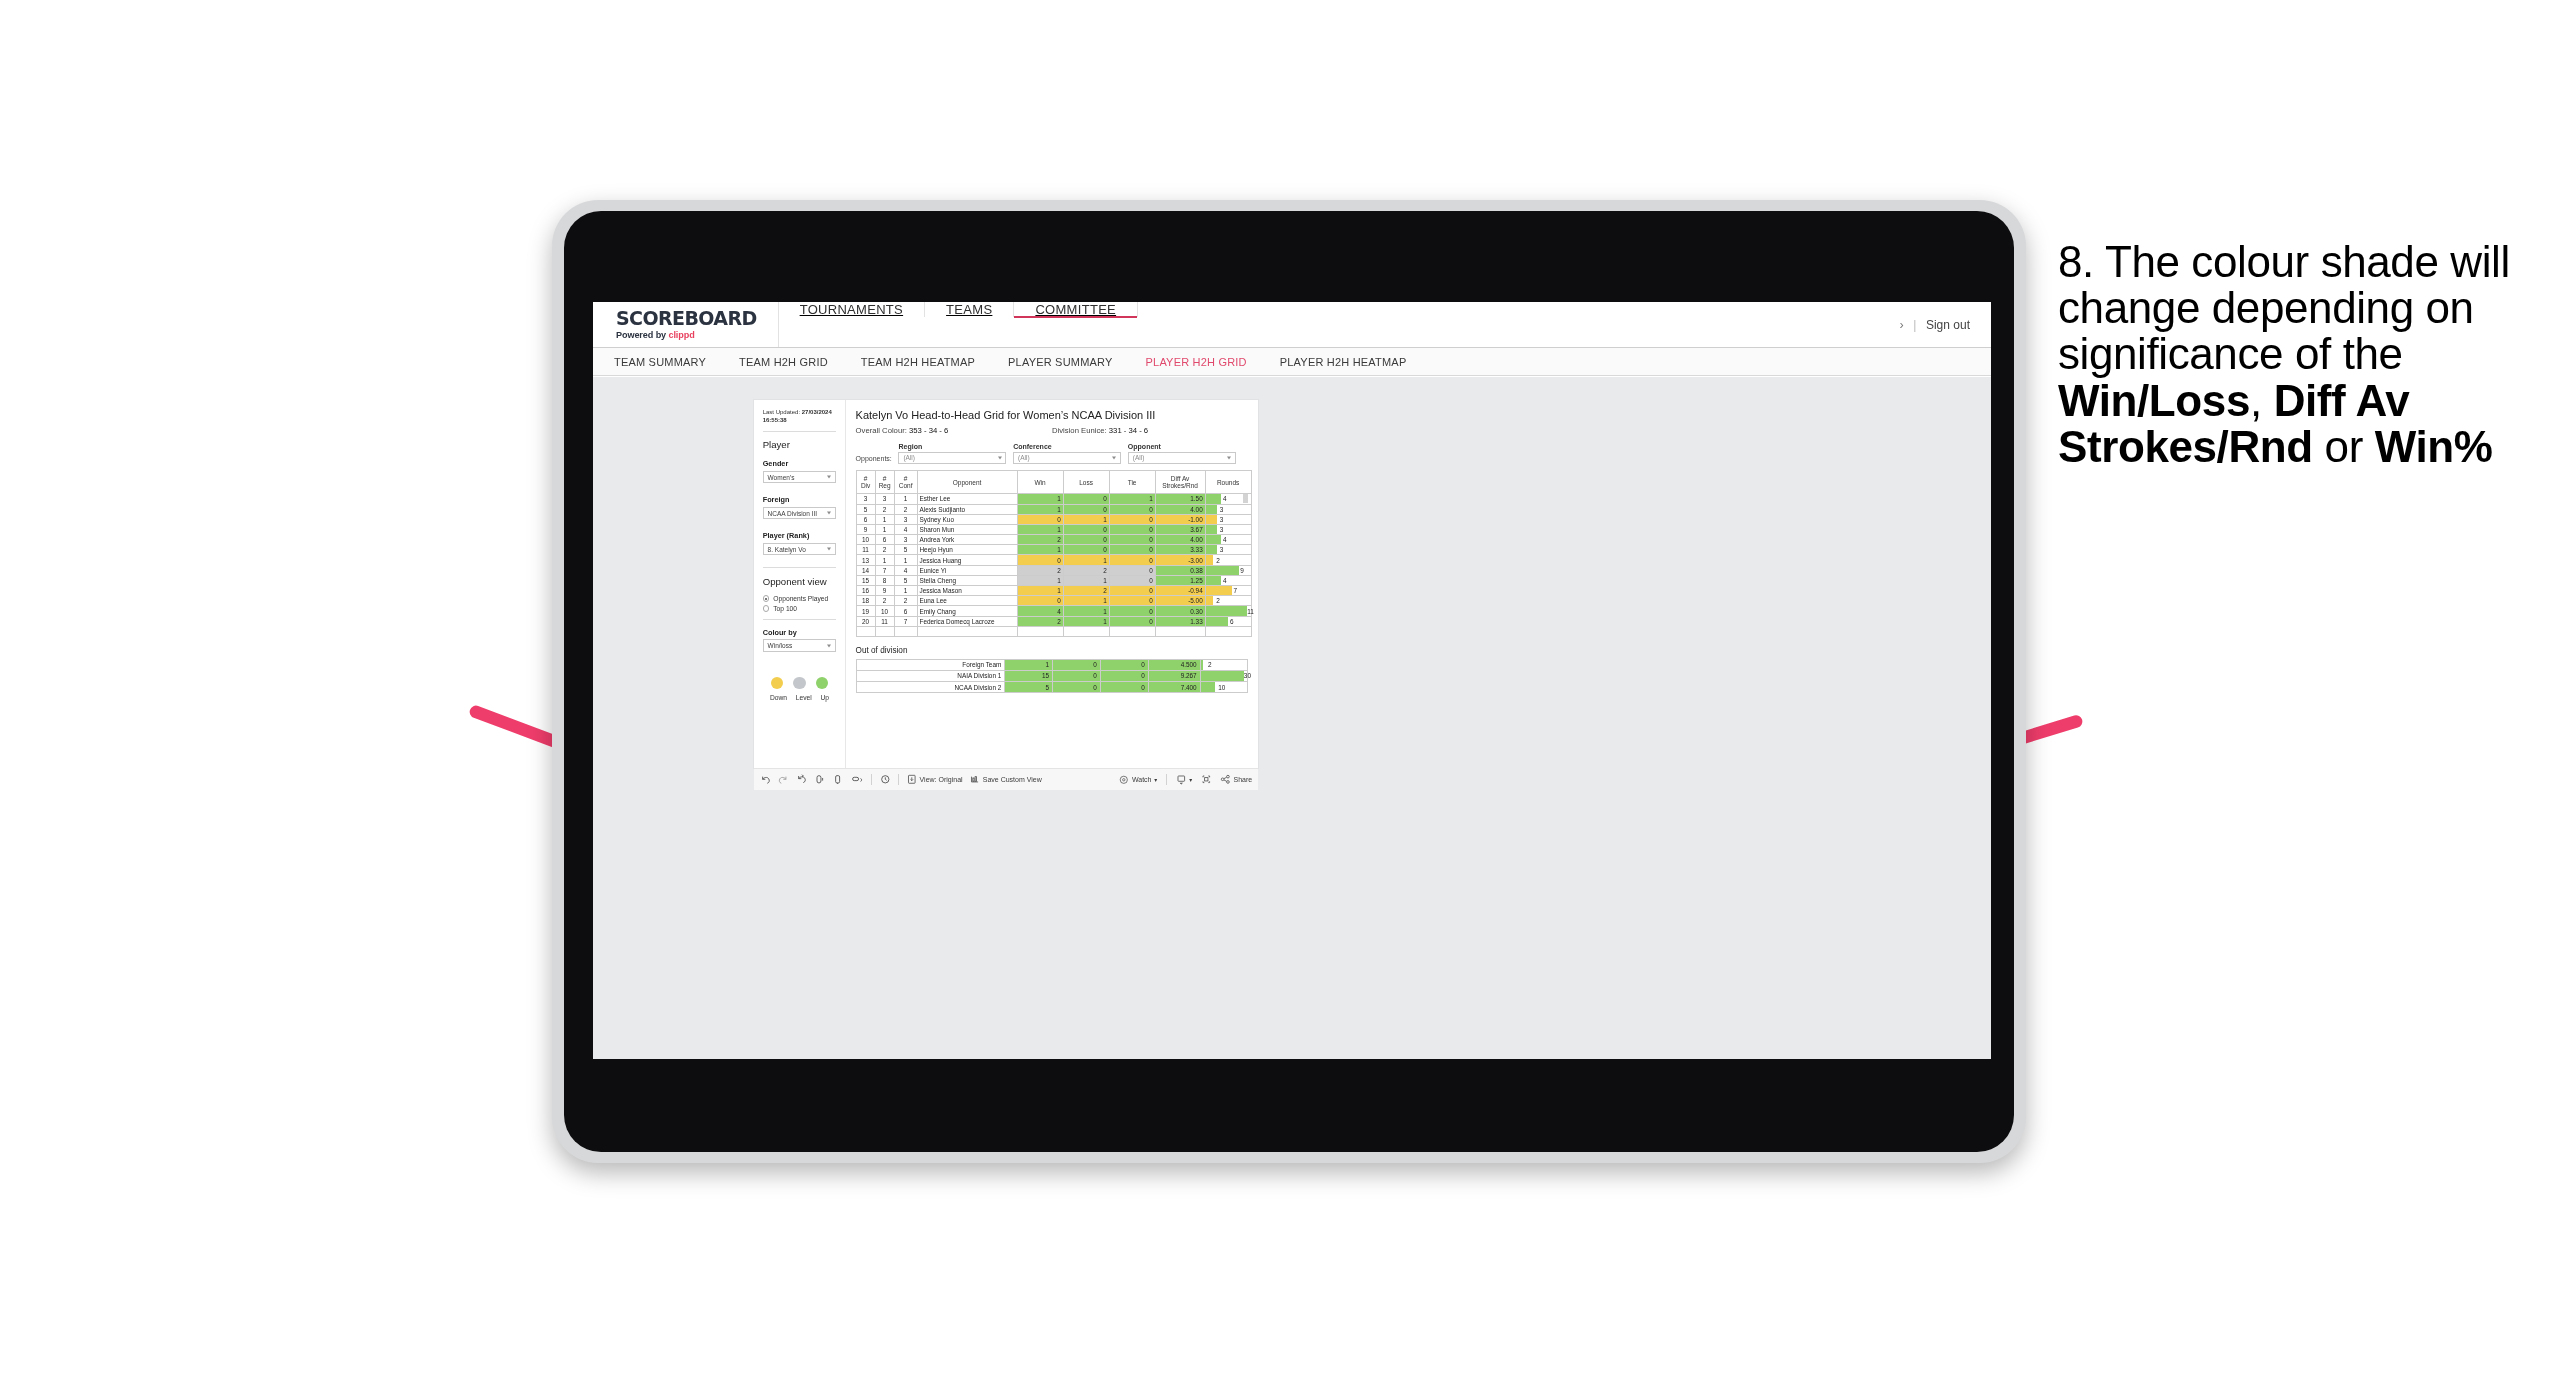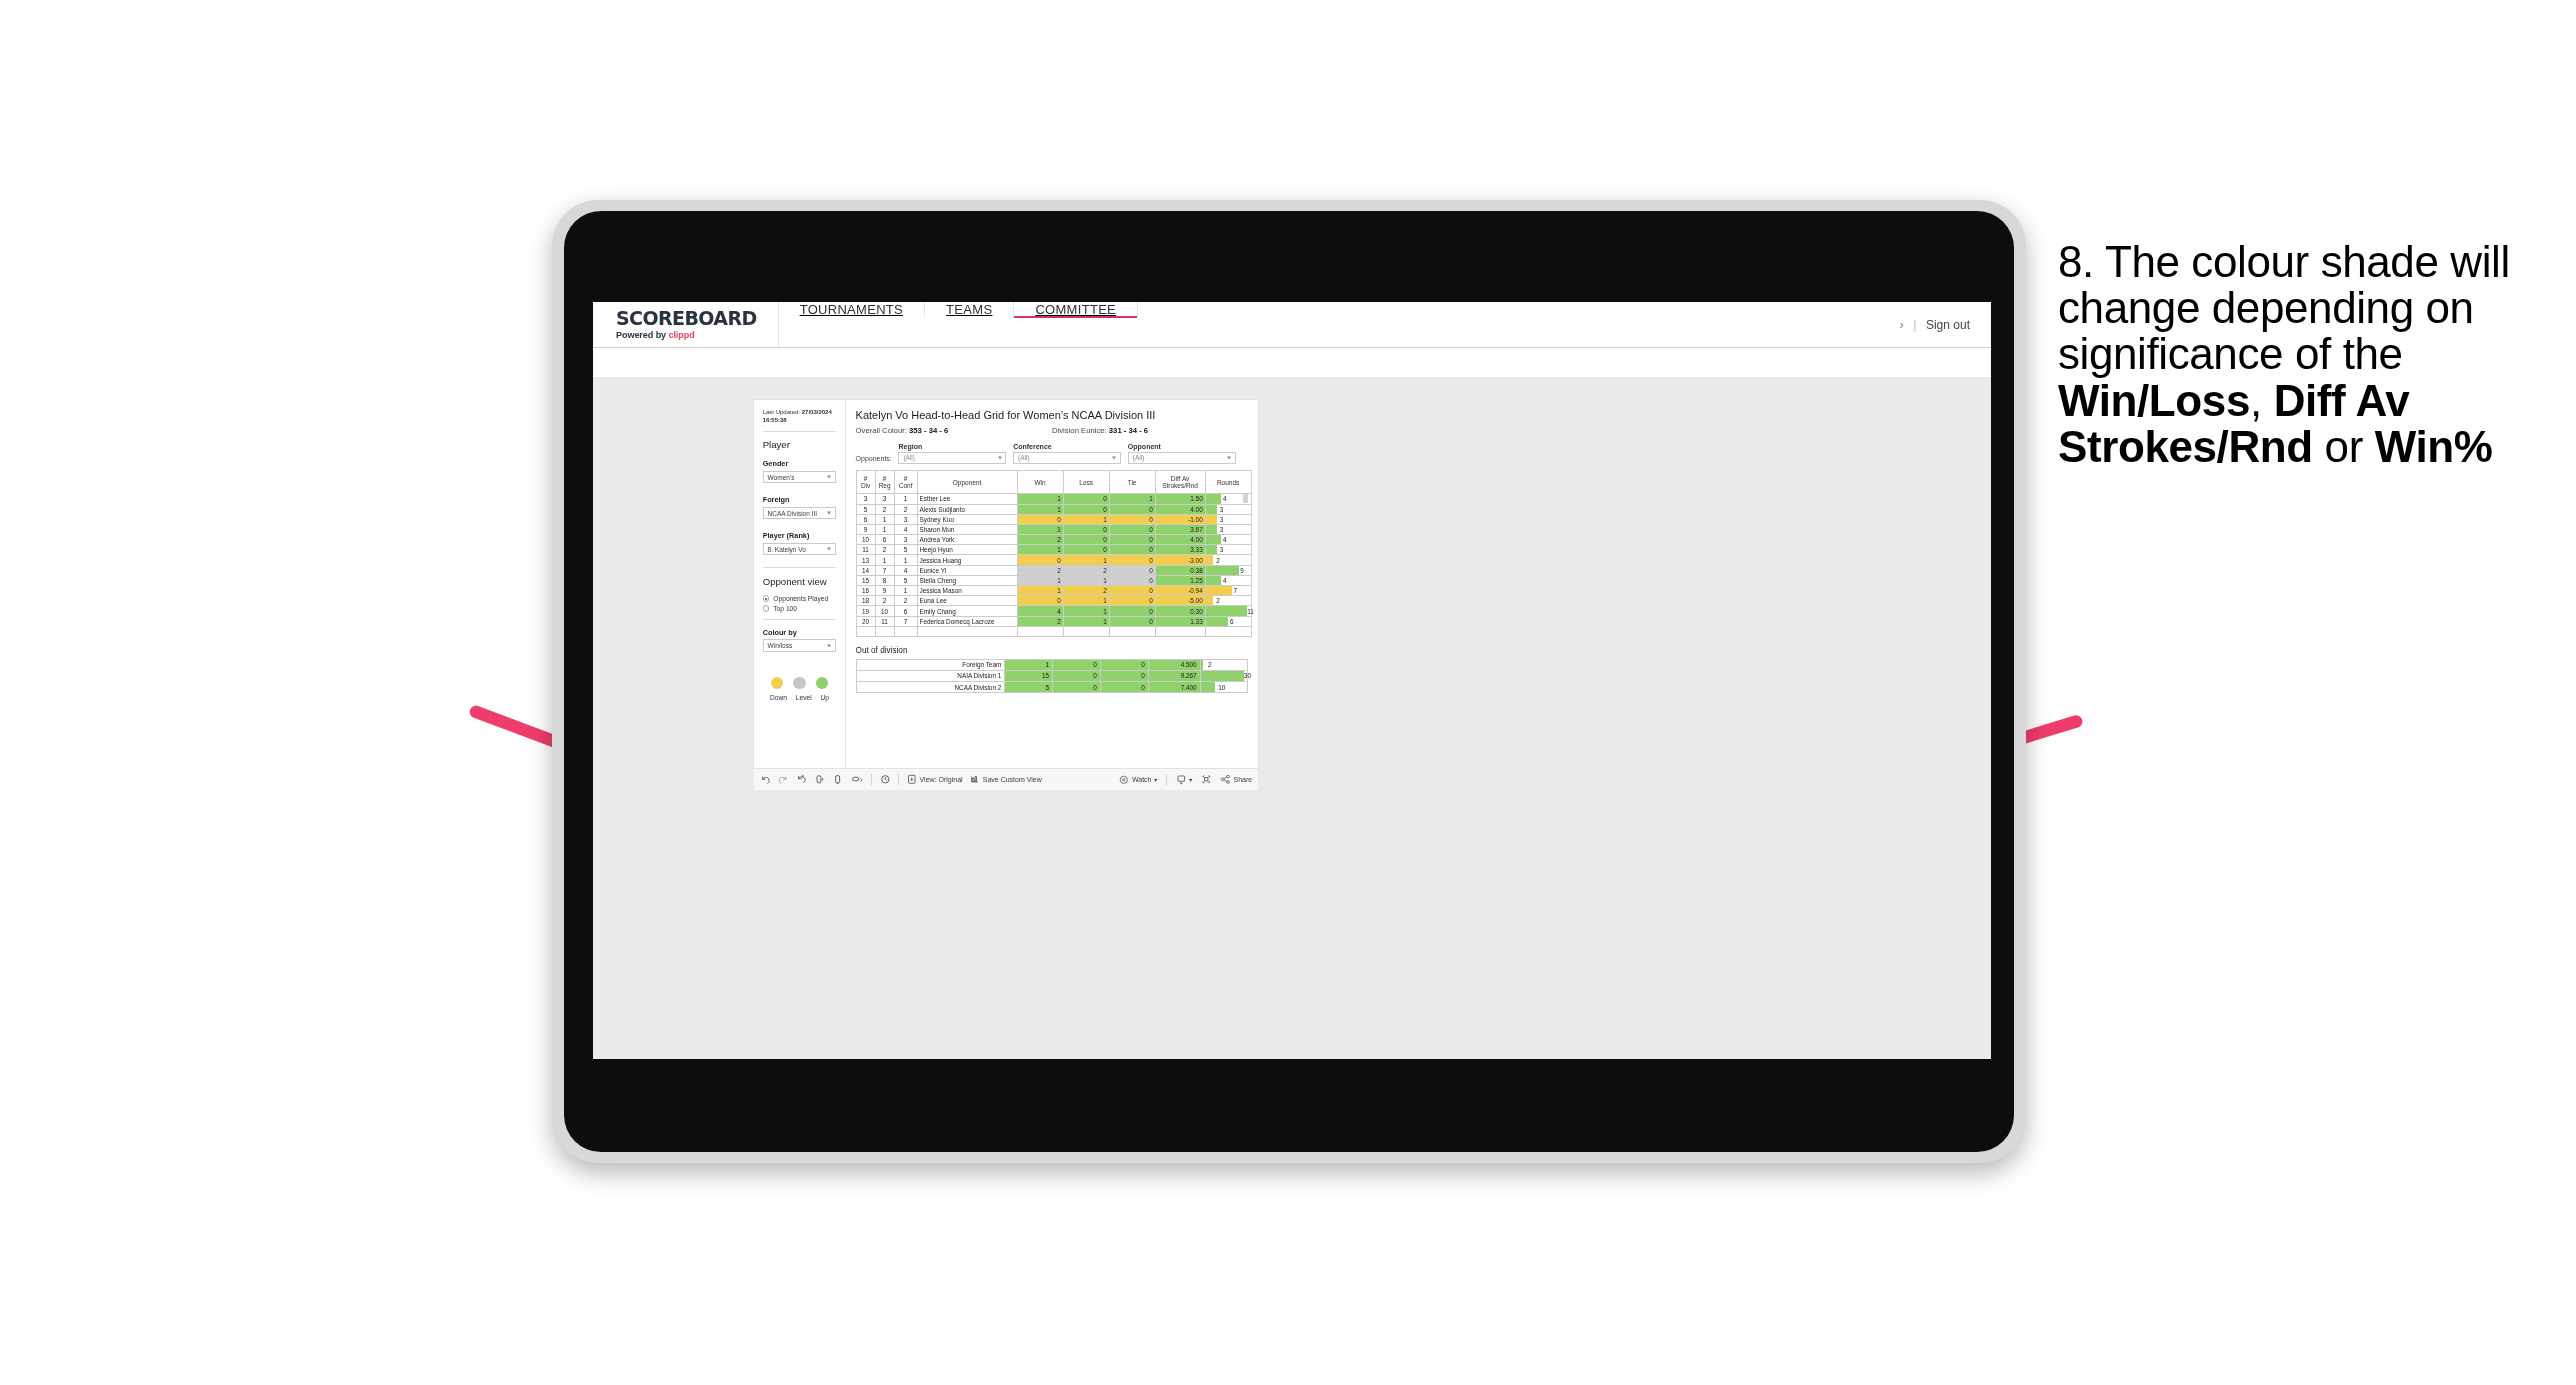--- a/index.html
+++ b/index.html
@@ -166,21 +166,21 @@
   .legend-dots { display: flex; justify-content: space-around; padding: 0 2.9px; }
   .dot { width: 12.5px; height: 12.5px; border-radius: 50%; }
   .legend-labels { display: flex; justify-content: space-around; padding: 0 2.9px; margin-top: 4.8px; }
   .legend-labels span { font-size: 6.7px; color: #333; }
 
   
   .content { flex: 1; padding: 8.7px 9.6px 0 9.6px; min-width: 0; position: relative; }
   .viz-title { font-size: 11px; color: #222; font-weight: 400; margin-bottom: 5.8px; }
   .record-row { display: flex; font-size: 7.7px; color: #444; margin-bottom: 7.7px; }
   .record-row .rec { width: 50%; }
-  .record-row b { color: #111; font-weight: 700; }
+  .record-row b { color: #111; font-weight: 400; }
 
   .opp-filters { display: flex; align-items: flex-end; gap: 6.7px; margin-bottom: 6.7px; }
   .opp-label { font-size: 7px; color: #444; padding-bottom: 1.9px; }
   .ff { width: 108px; }
   .ff .cap { font-size: 7px; color: #333; font-weight: 700; margin-bottom: 1.9px; }
   .ff .sel { height: 11.6px; color: #8b8b8b; }
 
   
   table.grid { border-collapse: collapse; width: 100%; table-layout: fixed; }
   table.grid th, table.grid td {
@@ -266,20 +266,28 @@
         <div class="topnav-item">TEAMS</div>
         <div class="topnav-item active">COMMITTEE</div>
       </div>
       <div class="header-right">
         <span class="chev">›</span>
         <span class="bar">|</span>
         <span>Sign out</span>
       </div>
     </div>
 
+    <div class="subnav">
+      <div class="subnav-item">TEAM SUMMARY</div>
+      <div class="subnav-item">TEAM H2H GRID</div>
+      <div class="subnav-item">TEAM H2H HEATMAP</div>
+      <div class="subnav-item">PLAYER SUMMARY</div>
+      <div class="subnav-item active">PLAYER H2H GRID</div>
+      <div class="subnav-item">PLAYER H2H HEATMAP</div>
+    </div>
 
     <div class="workspace">
 
       <div class="viz">
 
         <div class="panel">
           <div class="last-updated">
             <span>Last Updated: </span><b>27/03/2024 16:55:38</b>
           </div>
           <hr>

